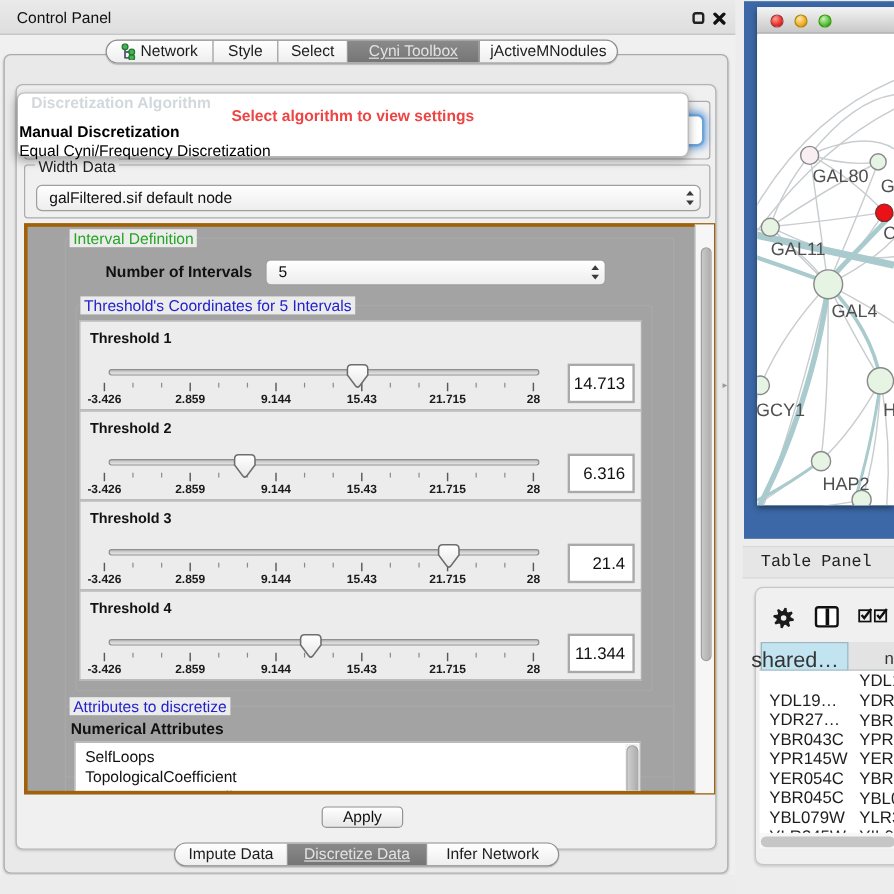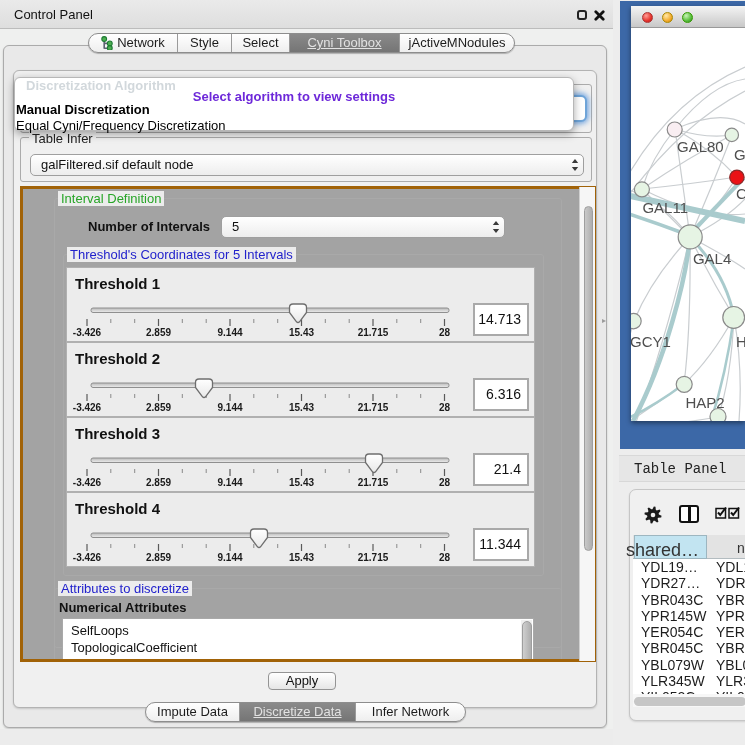--- a/index.html
+++ b/index.html
@@ -8,21 +8,21 @@
 .abs { position:absolute; }
 .seg { position:absolute; display:flex; border:1px solid #8d8d8d; border-radius:10px; background:linear-gradient(#ffffff,#eeeeee); box-shadow:0 1px 1px rgba(0,0,0,0.25); overflow:hidden; }
 .seg > div { font-size:13px; color:#1c1c1c; text-align:center; line-height:18px; height:18px; border-right:1px solid #9a9a9a; display:flex; align-items:center; justify-content:center; gap:4px; }
 .seg > div:last-child { border-right:none; }
 .seg > div.sel { background:linear-gradient(#8a8a8a,#757575); color:#e2e2e2;text-decoration:underline; }
 .grouptitle { position:absolute; font-size:13px; padding:0 3px; }
 .combo { position:absolute; background:linear-gradient(#ffffff,#ededed); border:1px solid #9f9f9f; border-radius:5px; font-size:13px; color:#111; }
 .combo .txt { position:absolute; left:10px; top:2px; }
 .combo svg.ar { position:absolute; right:4px; top:3px; }
 .tbox { position:absolute; border:1px solid #b0b0b0; background:#ececec; width:469px; height:75px; }
-.tbox .ttl { position:absolute; left:8px; top:7px; font-size:15px; font-weight:bold; color:#111; }
+.tbox .ttl { position:absolute; left:8px; top:7px; font-size:12px; font-weight:bold; color:#111; }
 .vbox { position:absolute; left:406px; top:35px; width:56px; height:33px; background:#fff; border:2px solid #a9a9a9; font-size:14px; color:#111; text-align:right; line-height:29px; padding-right:6px; }
 </style>
 </head>
 <body>
 
 <div class="abs" style="left:0; top:0; width:613px; height:745px; background:#eff0ef;"></div>
 
 <div class="abs" style="left:0; top:0; width:613px; height:29px; background:linear-gradient(#eaeaea,#dedede); border-bottom:1px solid #bcbcbc;"></div>
 <div class="abs" style="left:14px; top:7px; font-size:13px; color:#111;">Control Panel</div>
 <div class="abs" style="left:577px; top:10px; width:10px; height:10px; border:2px solid #222; border-radius:3px;"></div>
@@ -45,21 +45,21 @@
   <div style="width:58px;">Select</div>
   <div class="sel" style="width:110px;">Cyni Toolbox</div>
   <div style="width:114px;">jActiveMNodules</div>
 </div>
 
 <div class="abs" style="left:20px; top:84px; width:572px; height:49px; border:1px solid #ababab; border-radius:3px;"></div>
 <div class="abs" style="left:26px; top:77.5px; font-size:13px; font-weight:bold; color:#d2d8dc; z-index:51;">Discretization Algorithm</div>
 <div class="abs" style="left:30px; top:95px; width:557px; height:27px; background:#fff; border:2px solid #6ea4d8; border-radius:6px; box-shadow:0 0 5px 2px rgba(90,150,220,0.75);"></div>
 
 <div class="abs" style="left:20px; top:137px; width:572px; height:45px; border:1px solid #ababab; border-radius:3px;"></div>
-<div class="grouptitle" style="left:29px; top:131px; color:#222; background:#f0f0f0;">Table Infer</div>
+<div class="grouptitle" style="left:29px; top:131px; color:#222; background:#f0f0f0;">Width Data</div>
 <div class="combo" style="left:30px; top:154px; width:554px; height:22px;">
   <div class="txt">galFiltered.sif default node</div>
   <svg class="ar" width="8" height="14" viewBox="0 0 8 14">
       <path d="M4 1 L7.2 5 L0.8 5 Z" fill="#3a3a3a"></path>
       <path d="M4 13 L0.8 9 L7.2 9 Z" fill="#3a3a3a"></path>
     </svg>
 </div>
 
 <div class="abs" style="left:20px; top:186px; width:576px; height:476px; border:3px solid #a16207; background:#a3a3a3; overflow:hidden;">
 <div class="abs" style="left:31px; top:9px; width:508px; height:450px; border:1px solid #a9a9a9; border-radius:3px;"></div>
@@ -249,21 +249,21 @@
 
 <div class="abs" style="left:268px; top:672px; width:68px; height:18px; border:1px solid #949494; border-radius:4px; background:linear-gradient(#ffffff,#e6e6e6); font-size:13px; color:#111; text-align:center; line-height:16px;">Apply</div>
 
 <div class="seg" style="left:145px; top:702px;">
   <div style="width:94px;">Impute Data</div>
   <div class="sel" style="width:116px;">Discretize Data</div>
   <div style="width:109px;">Infer Network</div>
 </div>
 
 <div class="abs" style="left:14px; top:77px; width:560px; height:54px; background:#ffffff; border:1px solid #b7b7b7; border-radius:6px; box-shadow:0 3px 8px rgba(0,0,0,0.35); z-index:50;">
-  <div style="position:absolute; left:0; right:0; top:11px; text-align:center; font-size:13px; font-weight:bold; color:#6d28d9;">Select algorithm to view settings</div>
+  <div style="position:absolute; left:0; right:0; top:11px; text-align:center; font-size:13px; font-weight:bold; color:#ef4444;">Select algorithm to view settings</div>
   <div style="position:absolute; left:1px; top:23.5px; font-size:13px; font-weight:bold; color:#000;">Manual Discretization</div>
   <div style="position:absolute; left:1px; top:39.5px; font-size:13px; color:#000;">Equal Cyni/Frequency Discretization</div>
 </div>
 
 <div class="abs" style="left:0; top:729px; width:613px; height:16px; background:#ececec;"></div>
 
 <div class="abs" style="left:613px; top:0; width:132px; height:745px; background:#ededed;"></div>
 
 <div class="abs" style="left:602px; top:316px; font-size:8px; color:#9a9a9a;">▸</div>
 
@@ -345,21 +345,21 @@
 <svg class="abs" style="left:728px; top:506px;" width="13" height="13" viewBox="0 0 13 13">
     <rect x="1" y="2.5" width="9.5" height="9.5" fill="none" stroke="#111" stroke-width="1.5"></rect>
     <path d="M3 6.5 L5.2 9 L11 1.5" fill="none" stroke="#111" stroke-width="2"></path>
   </svg>
 <div class="abs" style="left:633px; top:535px; width:112px; height:24px; background:#e3e3e3; border-bottom:1px solid #b3bcc0;"></div>
 <div class="abs" style="left:634px; top:535px; width:73px; height:24px; background:#c2e4f1; border:1px solid #9db6c0;"></div>
 <div class="abs" style="left:620px; top:540px; width:85px; font-size:18px; color:#333; text-align:center;">shared…</div>
 <div class="abs" style="left:737px; top:540px; font-size:14px; color:#333;">n</div>
 <div class="abs" style="left:633px; top:559px; width:112px; height:136px; background:#fff; overflow:hidden;">
     <div style="position:absolute; left:8px; top:0; font-size:14px; color:#1d1d1d;">
-      <div style="height:16.25px; line-height:16.25px;">YDL19…</div>
+      <div style="height:16.25px; line-height:16.25px;margin-top:16px;">YDL19…</div>
       <div style="height:16.25px; line-height:16.25px;">YDR27…</div>
       <div style="height:16.25px; line-height:16.25px;">YBR043C</div>
       <div style="height:16.25px; line-height:16.25px;">YPR145W</div>
       <div style="height:16.25px; line-height:16.25px;">YER054C</div>
       <div style="height:16.25px; line-height:16.25px;">YBR045C</div>
       <div style="height:16.25px; line-height:16.25px;">YBL079W</div>
       <div style="height:16.25px; line-height:16.25px;">YLR345W</div>
       <div style="height:16.25px; line-height:16.25px;">YIL052C</div>
     </div>
     <div style="position:absolute; left:83px; top:0; font-size:14px; color:#1d1d1d;">

